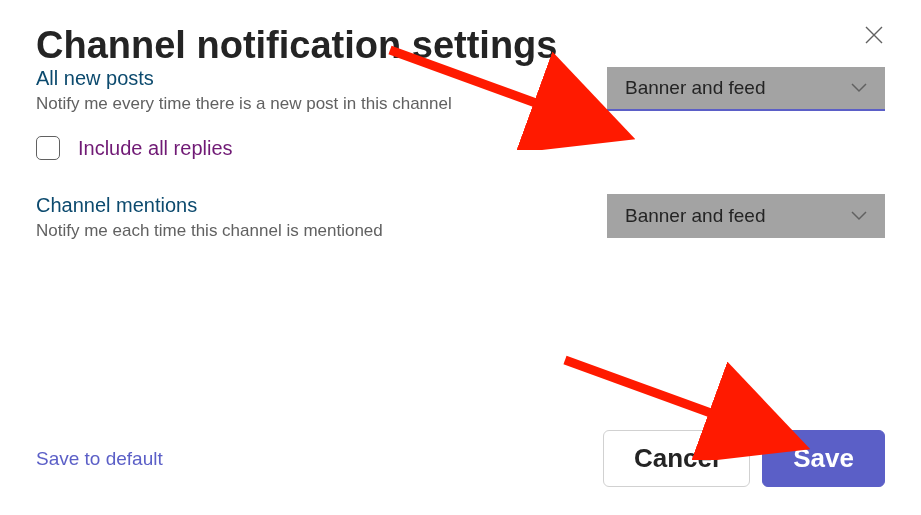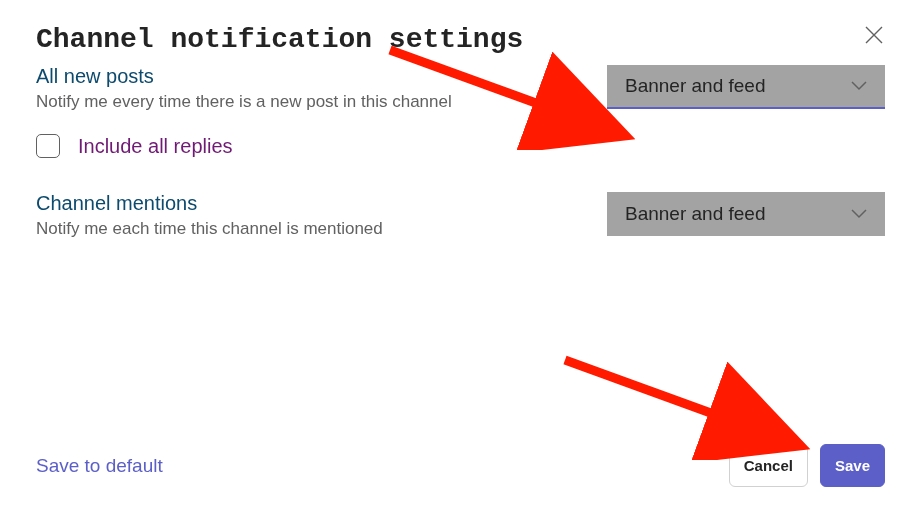--- a/index.html
+++ b/index.html
@@ -14,25 +14,24 @@
       height: 515px;
       position: relative;
       padding: 24px 36px 28px 36px;
     }
     .header {
       display: flex;
       justify-content: space-between;
       align-items: flex-start;
     }
     .title {
-      font-size: 28px;
+      font-size: 38px;
       font-weight: 700;
       color: #242424;
-      margin-bottom: 10px;
-      font-family: Liberation Mono, monospace;
+      margin-bottom: 0;
     }
     .close-btn {
       font-size: 22px;
       color: #616161;
       cursor: pointer;
       line-height: 1;
       padding: 2px;
     }
     .breadcrumb {
       font-size: 20px;
@@ -107,22 +106,22 @@
     .reset-link {
       font-size: 19px;
       color: #5b5fc7;
       cursor: pointer;
     }
     .footer-buttons {
       display: flex;
       gap: 12px;
     }
     .btn {
-      padding: 12px 14px;
-      font-size: 15px;
+      padding: 12px 30px;
+      font-size: 26px;
       font-weight: 600;
       border-radius: 6px;
       cursor: pointer;
       border: 1px solid transparent;
     }
     .btn-cancel {
       background: #fff;
       color: #242424;
       border: 1px solid #d1d1d1;
     }

